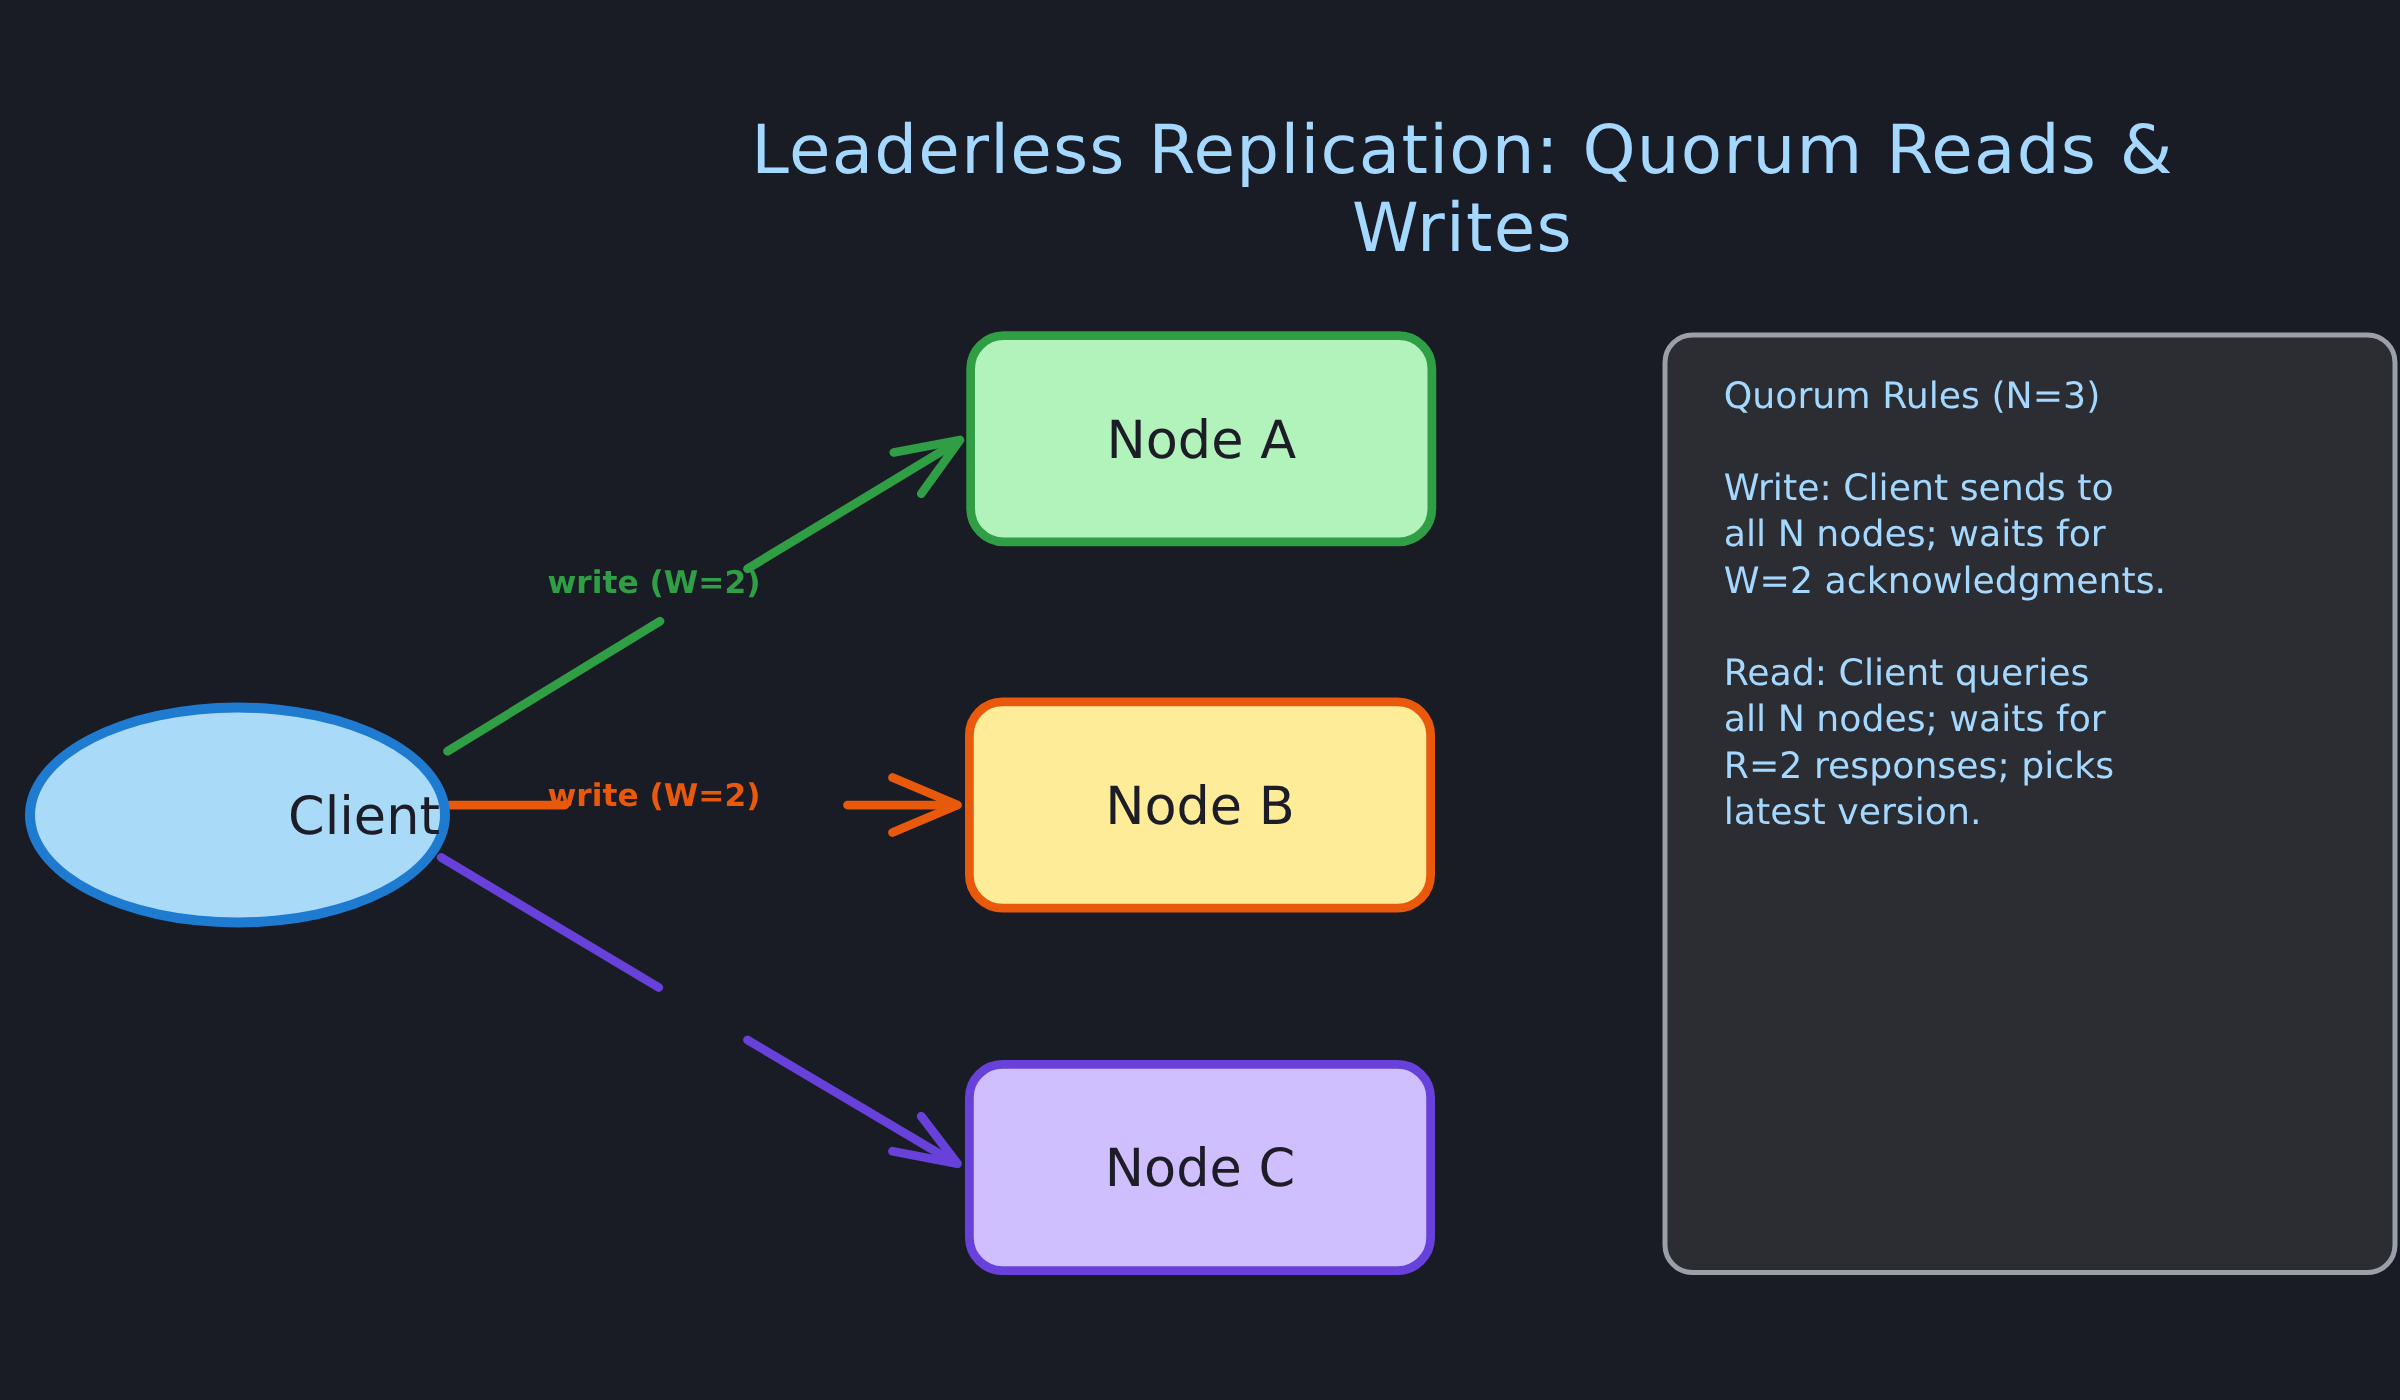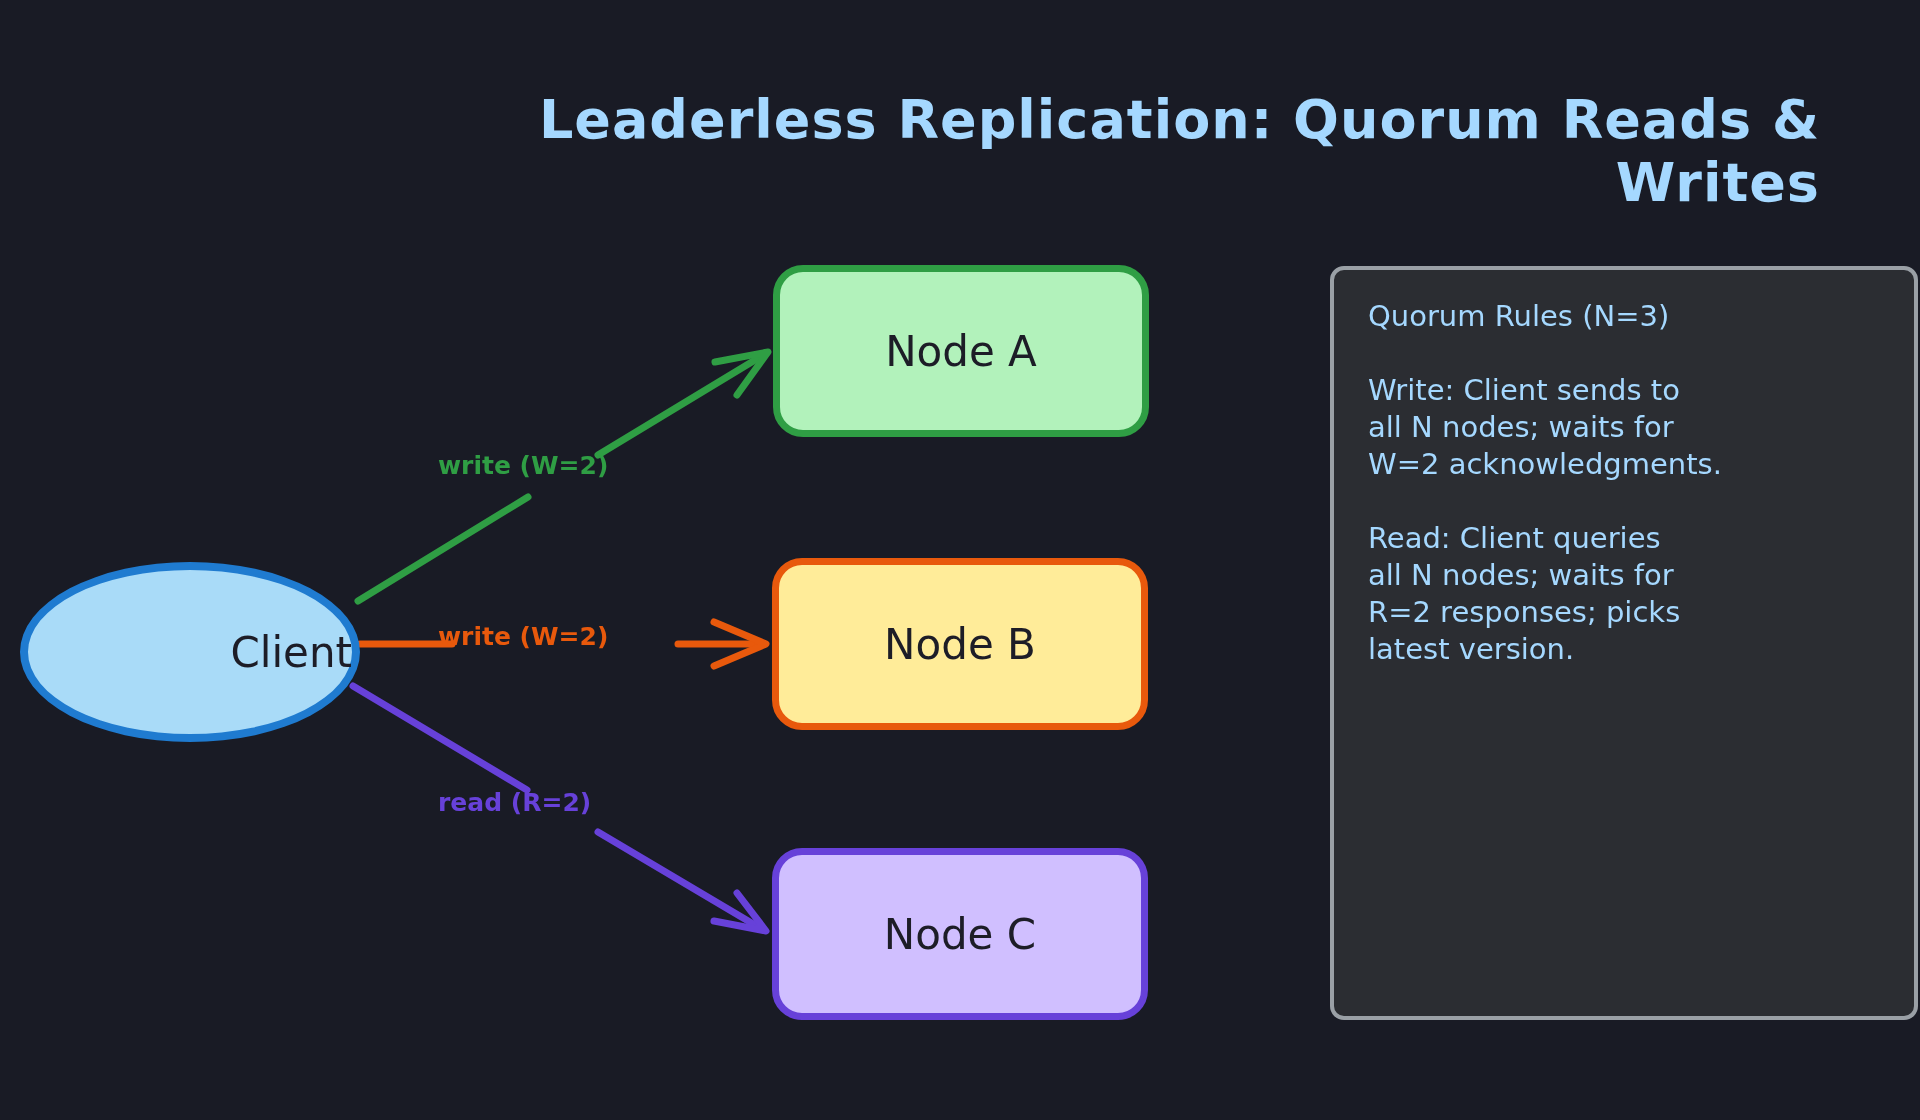--- a/index.html
+++ b/index.html
@@ -11,21 +11,21 @@
     --note-bg:#2b2d32; --note-border:#9aa0a6;
   }
   html,body{margin:0;padding:0;background:var(--bg);}
   .canvas{
     position:relative; width:1920px; height:1120px; overflow:hidden;
     background:var(--bg);
     font-family:"DejaVu Sans", sans-serif;
   }
   .title{
     position:absolute; left:520px; top:88px; width:1300px;
-    text-align:right; font-size:54px; font-weight:700;
+    text-align:center; font-size:54px; font-weight:400;
     color:var(--text-blue); letter-spacing:1px;
   }
   svg.arrows{position:absolute; left:0; top:0; width:1920px; height:1120px;}
   svg.arrows g{fill:none; stroke-width:7; stroke-linecap:round; stroke-linejoin:round;}
   g.arrow-green{stroke:var(--green);}
   g.arrow-orange{stroke:var(--orange);}
   g.arrow-purple{stroke:var(--purple);}
   .edge-label{
     position:absolute; width:260px; 
     font-size:25px; font-weight:700;
@@ -45,22 +45,22 @@
     border-width:7px; border-style:solid; border-radius:30px;
     display:flex; align-items:center; justify-content:center;
     font-size:42px; color:var(--ink);
   }
   .node-a{left:773px; top:265px; background:var(--green-fill); border-color:var(--green);}
   .node-b{left:772px; top:558px; background:var(--orange-fill); border-color:var(--orange);}
   .node-c{left:772px; top:848px; background:var(--purple-fill); border-color:var(--purple);}
   .note{
     position:absolute; left:1330px; top:266px; width:588px; height:754px;
     box-sizing:border-box; background:var(--note-bg);
-    border:4px solid var(--note-border); border-radius:14px;
-    padding:28px 34px; color:var(--text-blue);
+    border:4px solid var(--note-border); border-radius:24px;
+    padding:28px 45px; color:var(--text-blue);
     font-size:29px; line-height:37px;
   }
   .note p{margin:0 0 37px 0; white-space:pre-line;}
   .note p:last-child{margin-bottom:0;}
 </style>
 </head>
 <body>
 
 <div class="canvas">
 
@@ -79,21 +79,20 @@
     </g>
     <g class="arrow-purple">
       <line x1="353" y1="686" x2="527" y2="790"></line>
       <line x1="598" y1="832" x2="760" y2="928"></line>
       <polyline points="737,893 766,931 714,921"></polyline>
     </g>
   </svg>
 
   <div class="edge-label green">write (W=2)</div>
   <div class="edge-label orange">write (W=2)</div>
-  <div class="edge-label purple">read (R=2)</div>
 
   <div class="client">
     <span>Client</span>
   </div>
 
   <div class="node node-a">
     <span>Node A</span>
   </div>
   <div class="node node-c">
     <span>Node C</span>

